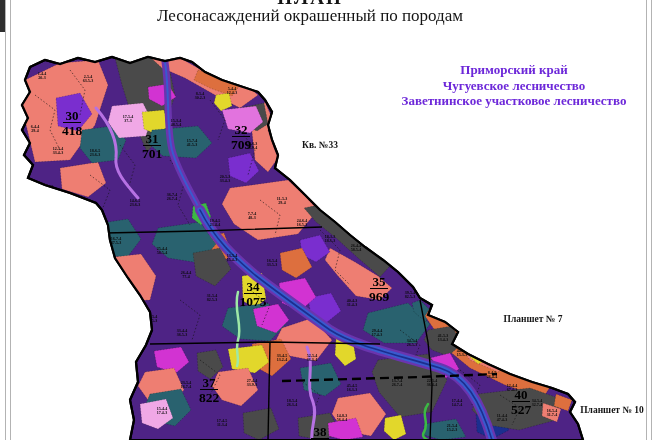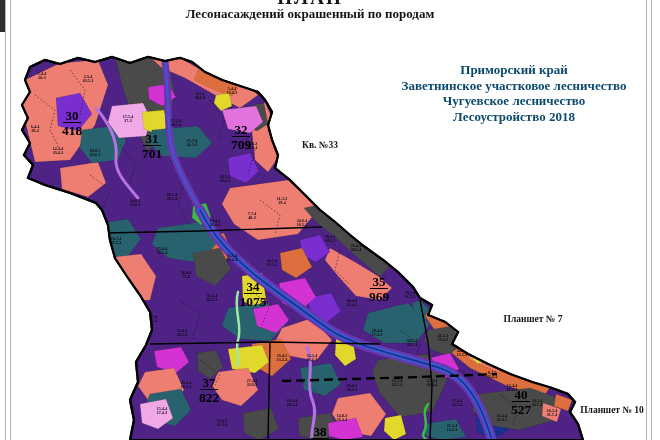--- a/index.html
+++ b/index.html
@@ -3,42 +3,41 @@
 <meta charset="utf-8">
 <style>
   html,body{margin:0;padding:0;}
   body{width:660px;height:440px;position:relative;overflow:hidden;background:#ffffff;
        font-family:"Liberation Serif","DejaVu Serif",serif;}
   .vline{position:absolute;top:0;bottom:0;width:1px;background:#b3b3b3;}
   .corner-mark{position:absolute;left:0;top:0;width:5px;height:32px;background:#2e2e2e;}
   .title-top{position:absolute;top:-13px;left:0;width:620px;text-align:center;
              font-weight:bold;font-size:19px;color:#141414;letter-spacing:2px;}
   .title-main{position:absolute;top:6px;left:0;width:620px;text-align:center;
-              font-weight:bold;font-size:13px;color:#141414;}
+              font-weight:normal;font-size:17px;color:#141414;}
   .info{position:absolute;top:62px;left:382px;width:264px;text-align:center;
-        font-weight:bold;font-size:13px;line-height:15.5px;color:#0c4a6e;}
+        font-weight:bold;font-size:13px;line-height:15.5px;color:#6d28d9;}
   svg{position:absolute;left:0;top:0;}
   svg text{font-family:"Liberation Serif","DejaVu Serif",serif;}
 </style>
 </head>
 <body>
 
 <div class="corner-mark"></div>
 <div class="vline" style="left:5px"></div>
 <div class="vline" style="left:10px"></div>
 <div class="vline" style="left:646px"></div>
 <div class="vline" style="left:651px"></div>
 
 <div class="title-top">ПЛАН</div>
 <div class="title-main">Лесонасаждений окрашенный по породам</div>
 <div class="info" id="info">
     <div>Приморский край</div>
+    <div>Чугуевское лесничество</div>
     <div>Заветнинское участковое лесничество</div>
-    <div>Чугуевское лесничество</div>
-    <div>Лесоустройство 2018</div>
   </div>
 
 <svg id="map" width="660" height="440" viewBox="0 0 660 440">
     <defs>
       <clipPath id="mclip">
         <polygon points="30,67 45,60 60,64 78,58 95,62 112,57 130,63 148,57 165,61 180,58 192,62 205,72 222,80 240,86 252,90 258,92 265,100 272,112 268,125 272,140 278,155 275,168 290,180 305,195 320,210 335,222 350,235 365,247 383,260 398,272 413,287 420,298 432,305 428,315 445,322 458,332 452,344 468,354 488,364 510,374 532,382 552,388 568,394 575,402 570,412 578,424 583,440 130,440 134,420 130,400 138,382 136,362 146,345 152,330 150,312 140,295 128,278 115,258 110,240 108,225 102,210 96,203 70,193 45,185 28,178 33,165 24,155 30,143 22,130 28,118 22,105 30,92 25,80"></polygon>
       </clipPath>
     </defs>
     <polygon points="30,67 45,60 60,64 78,58 95,62 112,57 130,63 148,57 165,61 180,58 192,62 205,72 222,80 240,86 252,90 258,92 265,100 272,112 268,125 272,140 278,155 275,168 290,180 305,195 320,210 335,222 350,235 365,247 383,260 398,272 413,287 420,298 432,305 428,315 445,322 458,332 452,344 468,354 488,364 510,374 532,382 552,388 568,394 575,402 570,412 578,424 583,440 130,440 134,420 130,400 138,382 136,362 146,345 152,330 150,312 140,295 128,278 115,258 110,240 108,225 102,210 96,203 70,193 45,185 28,178 33,165 24,155 30,143 22,130 28,118 22,105 30,92 25,80" fill="#4e2385" stroke="#000" stroke-width="2.2"></polygon>
     <g clip-path="url(#mclip)">

